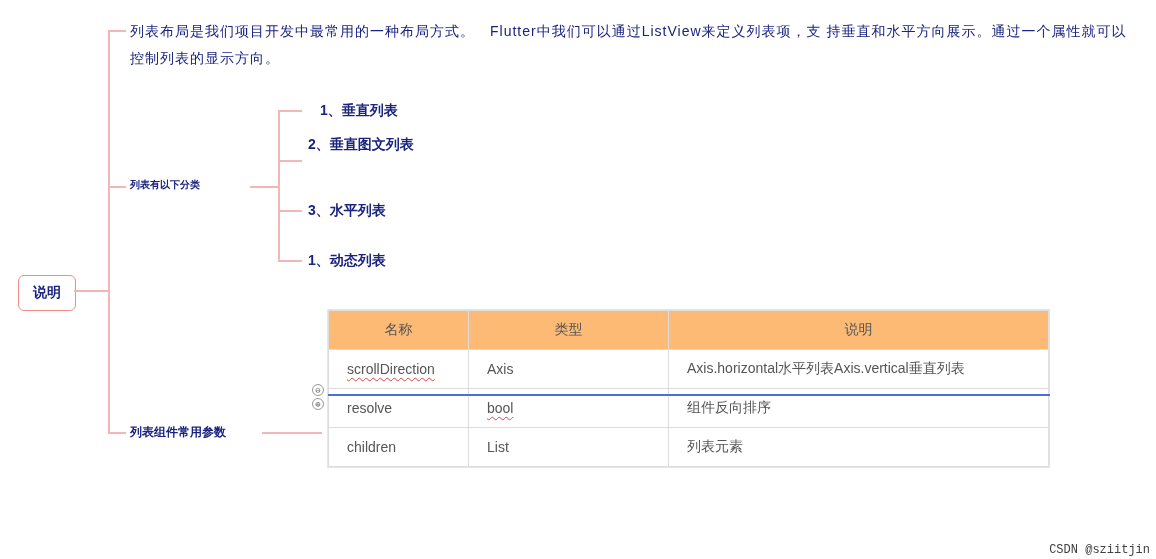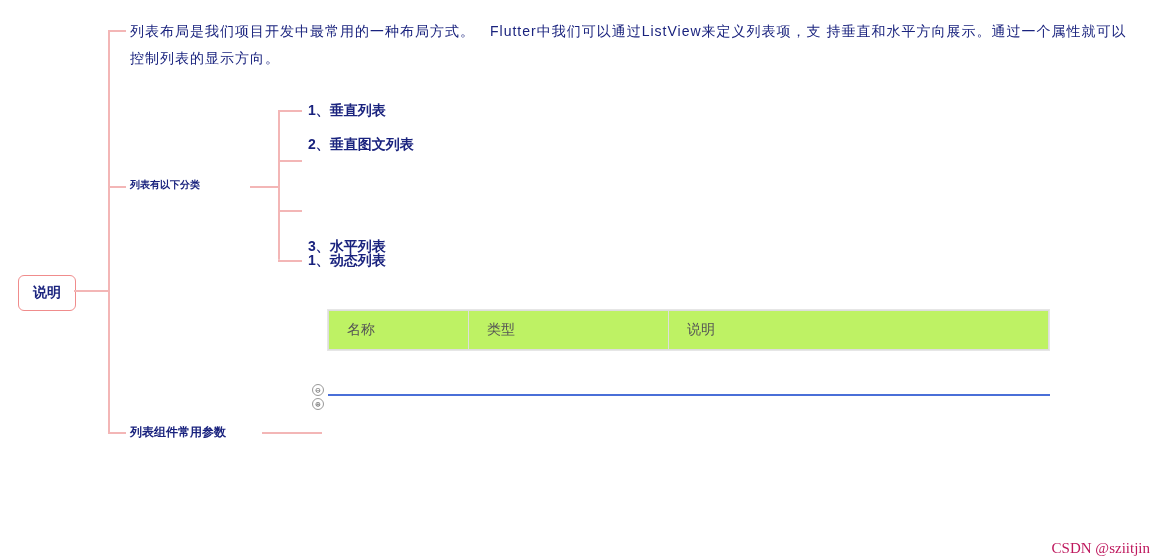--- a/index.html
+++ b/index.html
@@ -79,42 +79,42 @@
     }
     .cat-spine {
       position:absolute; left:278px; top:110px; width:2px; height:150px; background:#f3b6b6;
       border-radius: 4px;
     }
     .cat-stub { position:absolute; left:278px; width:24px; height:2px; background:#f3b6b6;}
     .cs1{top:110px;} .cs2{top:160px;} .cs3{top:210px;} .cs4{top:260px;}
     .cat-item {
       position:absolute; left:308px; color:#1a237e; font-size:14px; font-weight:bold;
     }
-    .ci1{top:102px;} .ci2{top:136px;} .ci3{top:202px;margin-top:36px;} .ci4{top:252px;}
+    .ci1{top:102px;margin-left:12px;} .ci2{top:136px;} .ci3{top:202px;} .ci4{top:252px;}
     
     .params-conn { position:absolute; left:262px; top:432px; width:60px; height:2px; background:#f3b6b6;}
     
     .params-table {
       position: absolute;
       left: 328px;
       top: 310px;
       border-collapse: collapse;
       font-size: 14px;
       color: #555;
       background:#fff;
       box-shadow: 0 0 0 1px #e6e6e6;
     }
     .params-table th, .params-table td {
       border: 1px solid #ddd;
       padding: 10px 18px;
       text-align: left;
       font-weight: normal;
       white-space: nowrap;
     }
-    .params-table th { color:#555; background:#bef264;}
+    .params-table th { color:#555; background:#fdba74;text-align:center;}
     .col-name{ width:140px;}
     .col-type{ width:200px;font-family:Liberation Mono, monospace;}
     .col-desc{ width:380px;}
     .squiggle {
       text-decoration: underline wavy #d44 1px;
       text-underline-offset: 3px;
     }
     
     .handle {
       position:absolute;
@@ -133,23 +133,23 @@
     
     .sel-line {
       position:absolute;
       left:328px; top:394px;
       width:722px; height:0;
       border-top: 2px solid #4a6fd8;
     }
     .watermark {
       position:absolute;
       right: 6px; bottom: 2px;
-      font-size: 15px;
-      color: #be185d;
-      font-family: Liberation Serif, serif;
+      font-size: 12px;
+      color: #404040;
+      font-family: Liberation Mono, monospace;
     }
   </style>
 </head>
 <body>
 
 <div class="root-node">
   <span>说明</span>
 </div>
 <div class="root-conn"></div>
 <div class="lvl1-spine"></div>
@@ -185,18 +185,33 @@
 
 <table class="params-table">
   <thead>
     <tr>
       <th class="col-name">名称</th>
       <th class="col-type">类型</th>
       <th class="col-desc">说明</th>
     </tr>
   </thead>
   <tbody>
+    <tr>
+      <td><span class="squiggle">scrollDirection</span></td>
+      <td>Axis</td>
+      <td>Axis.horizontal水平列表Axis.vertical垂直列表</td>
+    </tr>
+    <tr>
+      <td>resolve</td>
+      <td><span class="squiggle">bool</span></td>
+      <td>组件反向排序</td>
+    </tr>
+    <tr>
+      <td>children</td>
+      <td>List</td>
+      <td>列表元素</td>
+    </tr>
   </tbody>
 </table>
 
 <div class="sel-line"></div>
 
 <div class="watermark">CSDN @sziitjin</div>
 
 </body></html>

